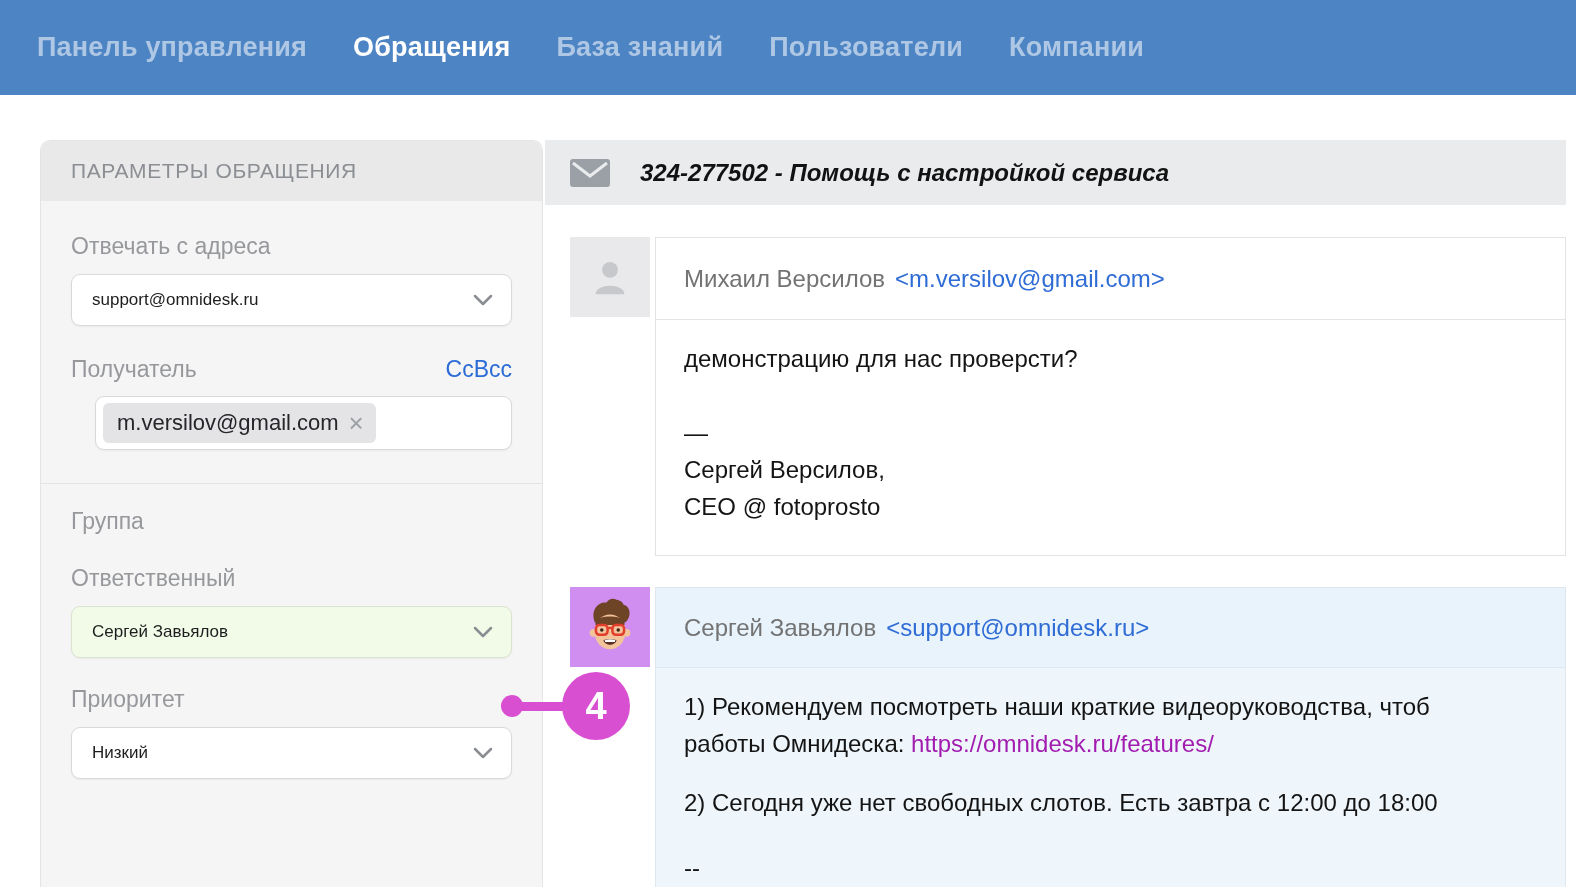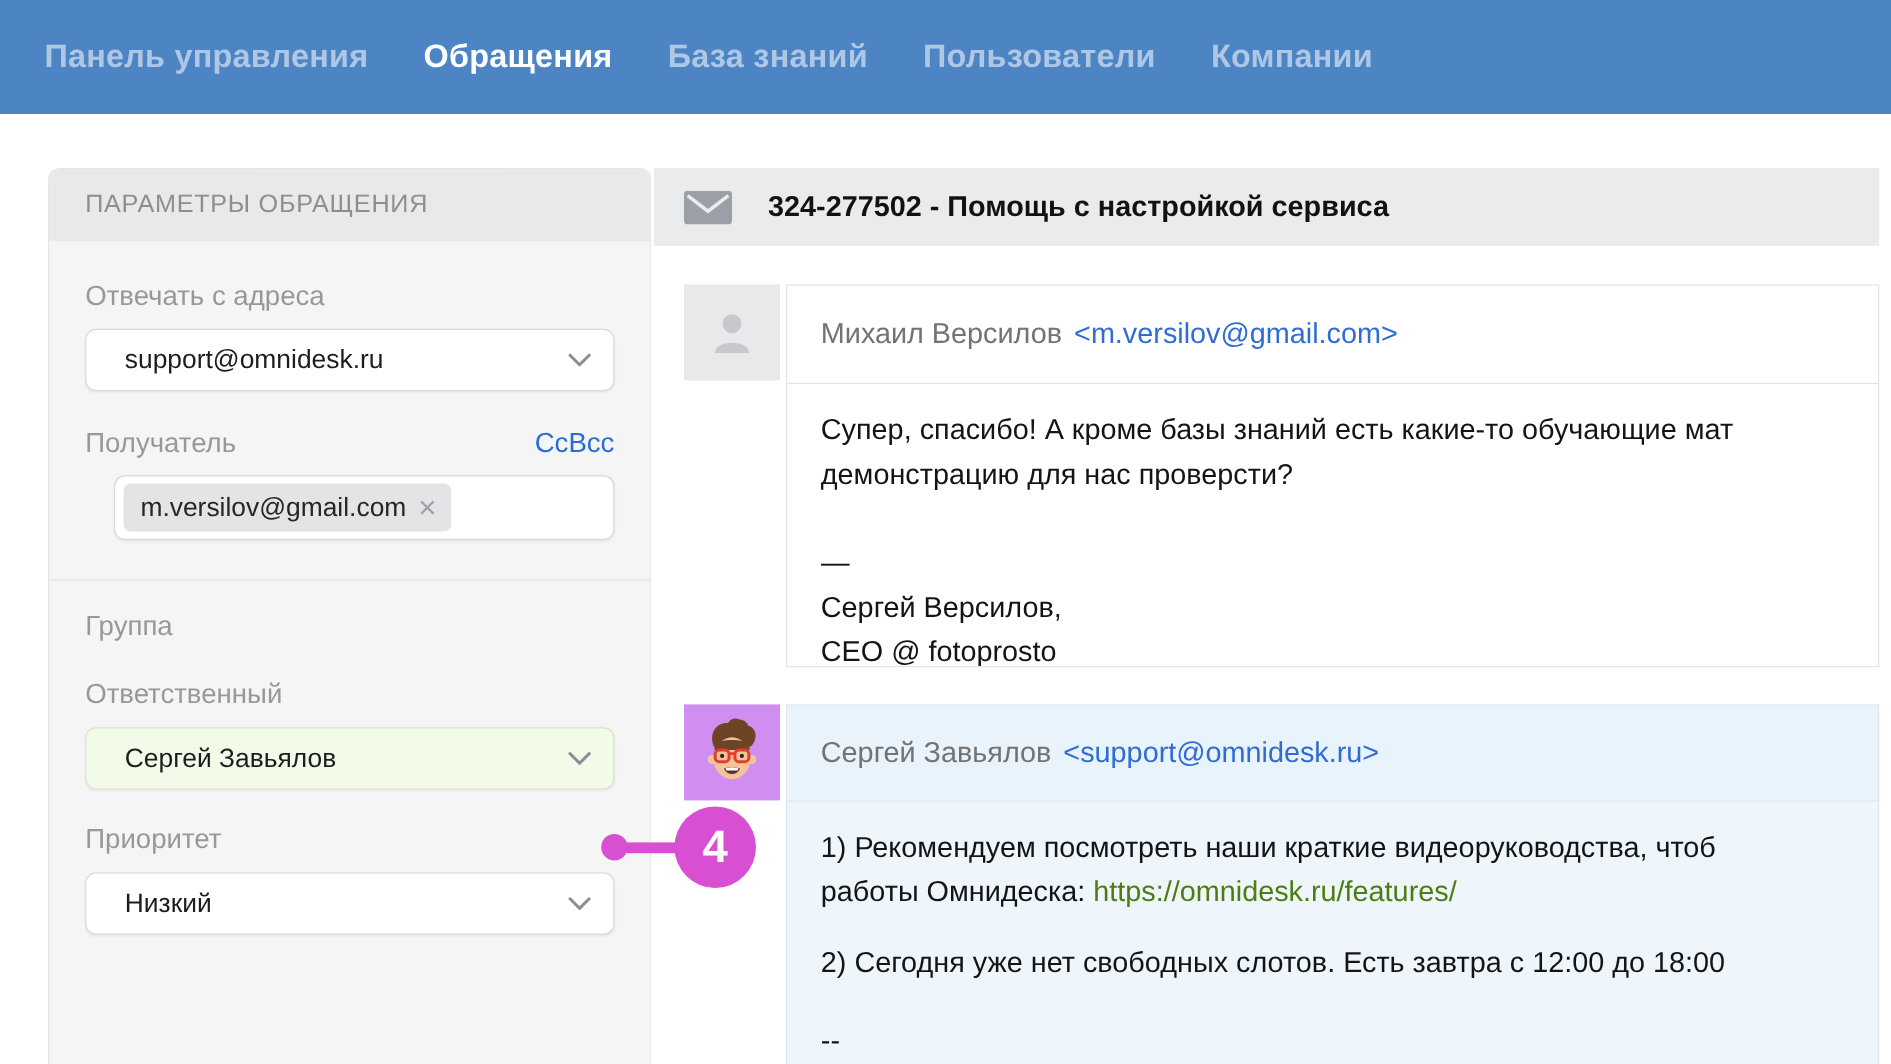--- a/index.html
+++ b/index.html
@@ -21,57 +21,57 @@
   .sb-header { height:60px; background:#e9e9ea; border-radius:10px 10px 0 0;
                display:flex; align-items:center; padding:0 30px;
                color:#8b8e92; font-size:21px; letter-spacing:.6px; }
   .sb-section { padding:0 30px; }
   .sb-label { color:#96989b; font-size:23px; }
   .lbl-row { display:flex; align-items:baseline; justify-content:space-between; }
   .cc-links { display:flex; }
   .cc-link { color:#2a6bd6; font-size:23px; cursor:pointer; }
   .select { height:52px; background:#fff; border:1px solid #d9d9db; border-radius:9px;
             box-shadow:0 1px 2px rgba(0,0,0,.05); display:flex; align-items:center;
-            justify-content:space-between; padding:0 18px 0 32px; font-size:22px;
+            justify-content:space-between; padding:0 18px 0 20px; font-size:17px;
             color:#1d1d1f; cursor:pointer; }
   .select.green { background:#f1fbe7; border-color:#dae3d0; }
   .mt32{margin-top:32px}.mt30{margin-top:30px}.mt28{margin-top:28px}
   .mt24{margin-top:24px}.mt14{margin-top:14px}.mt13{margin-top:13px}
   .chip-input { height:54px; background:#fff; border:1px solid #d9d9db; border-radius:9px;
                 box-shadow:0 1px 2px rgba(0,0,0,.05); display:flex; align-items:center;
                 padding:0 7px;margin-left:24px; }
   .chip { background:#e4e4e7; border-radius:6px; height:40px; display:flex;
           align-items:center; gap:10px; padding:0 12px 0 14px; font-size:22px; color:#26262a; }
   .chip-x { color:#9da0a4; font-size:26px; line-height:1; cursor:pointer; }
   .divider { height:1px; background:#e3e3e4; margin-top:33px; }
 
   
   .ticket-bar { position:absolute; left:545px; top:140px; width:1021px; height:65px;
                 background:#e9ebed; display:flex; align-items:center; gap:30px;
                 padding:0 0 0 25px; }
-  .ticket-title { font-size:24px; font-weight:700; color:#121212; white-space:nowrap; }
+  .ticket-title { font-size:24px; font-weight:700; color:#121212; white-space:nowrap;font-style:italic; }
 
   
   .avatar { position:absolute; left:570px; width:80px; height:80px;
             display:flex; align-items:center; justify-content:center; }
   .avatar.a1 { top:237px; background:#e9e9eb; }
   .avatar.a2 { top:587px; background:#cf8ef0; }
   .msg-card { position:absolute; left:655px; width:911px; border:1px solid #e3e3e4;
               background:#fff; overflow:hidden; }
   .msg1 { top:237px; height:319px; }
   .msg2 { top:587px; height:300px; background:#eef6fc; border-color:#dfe6ec; border-bottom:none; }
   .msg-head { height:82px; display:flex; align-items:center; gap:10px; padding:0 28px;
               border-bottom:1px solid #e3e3e4; white-space:nowrap; overflow:hidden; }
   .msg2 .msg-head { height:80px; background:#e8f3fb; border-bottom-color:#dde9f2; }
   .msg-author { font-size:24px; font-weight:400; color:#737373; }
   .msg-email { font-size:24px; color:#2f6cd5; cursor:pointer; }
   .msg-body { padding:20px 28px 0 28px; font-size:24px; color:#141414; }
   .m-line { line-height:37px; white-space:nowrap; overflow:hidden; }
   .sp37{height:37px}.sp22{height:22px}.sp28{height:28px}
-  .body-link { color:#4d7c0f; cursor:pointer; }
+  .body-link { color:#a21caf; cursor:pointer; }
 
   
   .anno-dot { position:absolute; left:501px; top:695px; width:22px; height:22px;
               border-radius:50%; background:#d94fd1; }
   .anno-line { position:absolute; left:510px; top:702px; width:62px; height:9px;
                background:#d94fd1; }
   .anno-circle { position:absolute; left:562px; top:672px; width:68px; height:68px;
                  border-radius:50%; background:#d94fd1; display:flex; align-items:center;
                  justify-content:center; color:#fff; font-size:38px; font-weight:700; }
 </style>
@@ -149,21 +149,20 @@
     <circle cx="32" cy="22" r="11" fill="#c7c8cb"></circle>
     <path d="M12,56 C12,40 52,40 52,56 L12,56 Z" fill="#c7c8cb"></path>
   </svg>
 </div>
 <div class="msg-card msg1">
   <div class="msg-head">
     <span class="msg-author">Михаил Версилов</span>
     <span class="msg-email">&lt;m.versilov@gmail.com&gt;</span>
   </div>
   <div class="msg-body">
-    <div class="m-line">Супер, спасибо! А кроме базы знаний есть какие-то обучающие мат</div>
     <div class="m-line">демонстрацию для нас проверсти?</div>
     <div class="sp37"></div>
     <div class="m-line">—</div>
     <div class="m-line">Сергей Версилов,</div>
     <div class="m-line">CEO @ fotoprosto</div>
   </div>
 </div>
 
 <div class="avatar a2">
   <svg width="62" height="62" viewBox="0 0 64 64">

